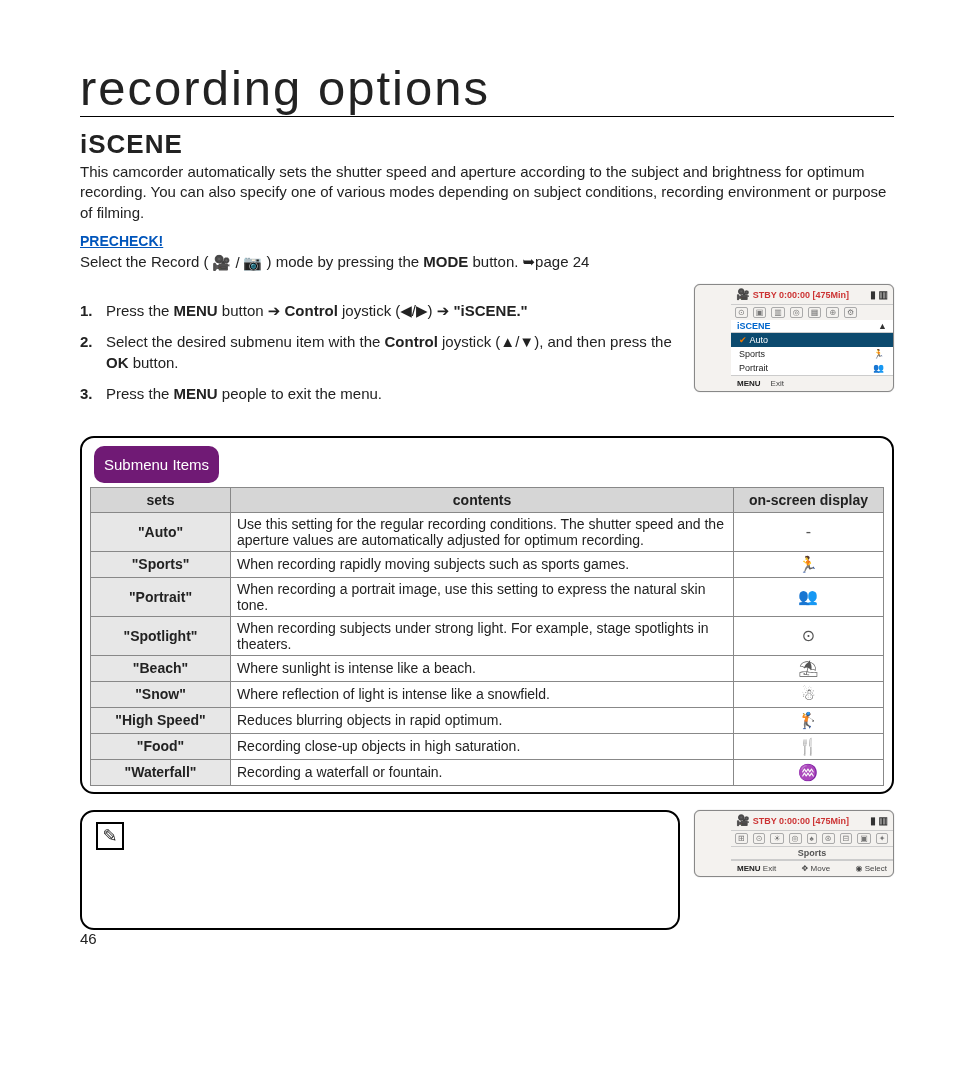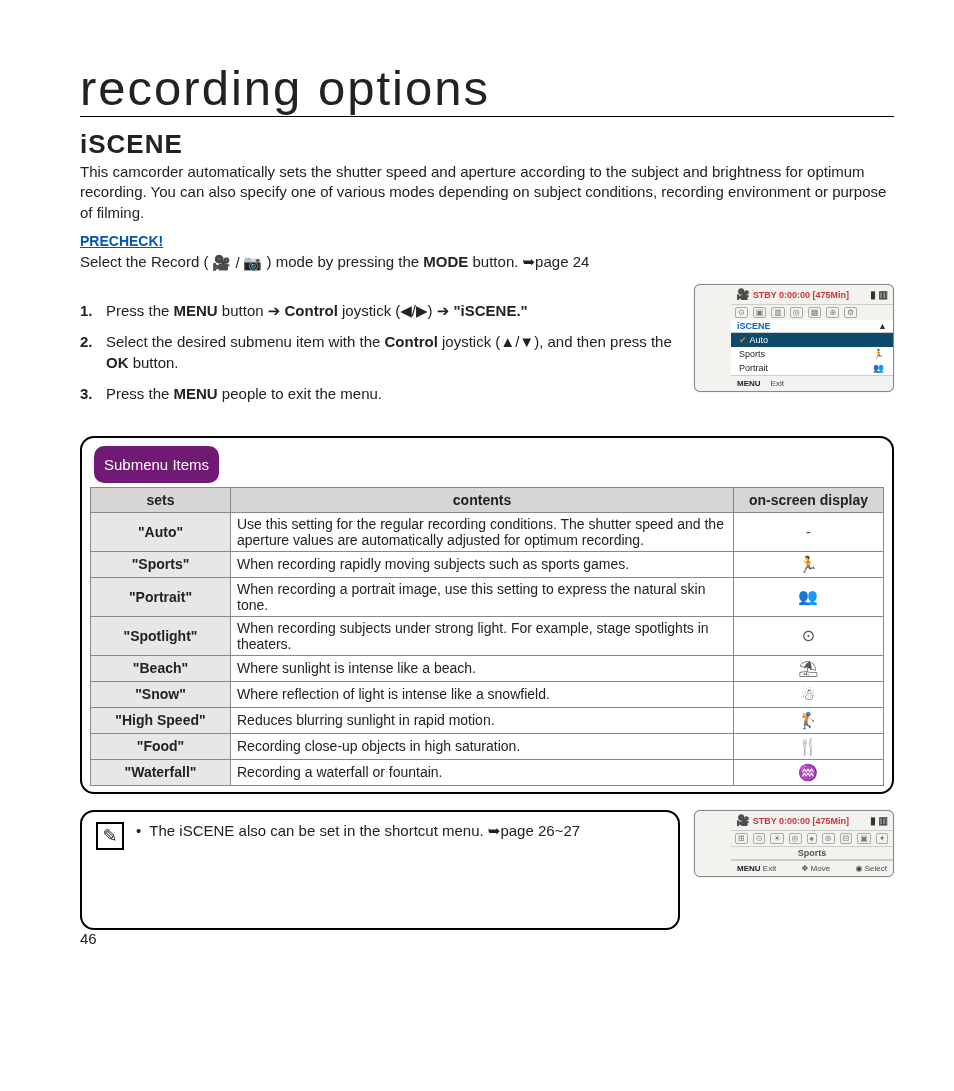--- a/index.html
+++ b/index.html
@@ -258,44 +258,40 @@
           <td>Where sunlight is intense like a beach.</td>
           <td class="osd">⛱</td>
         </tr>
         <tr>
           <td class="name">"Snow"</td>
           <td>Where reflection of light is intense like a snowfield.</td>
           <td class="osd">☃</td>
         </tr>
         <tr>
           <td class="name">"High Speed"</td>
-          <td>Reduces blurring sunlight in rapid motion.</td>
+          <td>Reduces blurring objects in rapid optimum.</td>
           <td class="osd">🏌</td>
         </tr>
         <tr>
           <td class="name">"Food"</td>
           <td>Recording close-up objects in high saturation.</td>
           <td class="osd">🍴</td>
         </tr>
         <tr>
           <td class="name">"Waterfall"</td>
           <td>Recording a waterfall or fountain.</td>
           <td class="osd">♒</td>
         </tr>
       </tbody>
   </table>
 </div>
 
 <div class="note-row">
   <div class="note-box">
     <div class="note-icon">✎</div>
-    <div class="note-text">
-      <span>•</span>&nbsp;
-      <span>The iSCENE also can be set in the shortcut menu. ➥page 26~27</span>
-    </div>
   </div>
   <div class="lcd lcd2">
     <div class="lcd-top">
       <span><span class="rec-icon">🎥</span><span>STBY 0:00:00 [475Min]</span></span>
       <span class="batt">▮ ▥</span>
     </div>
     <div class="icon-row">
       <span>⊞</span>
         <span>⊙</span>
         <span>☀</span>

